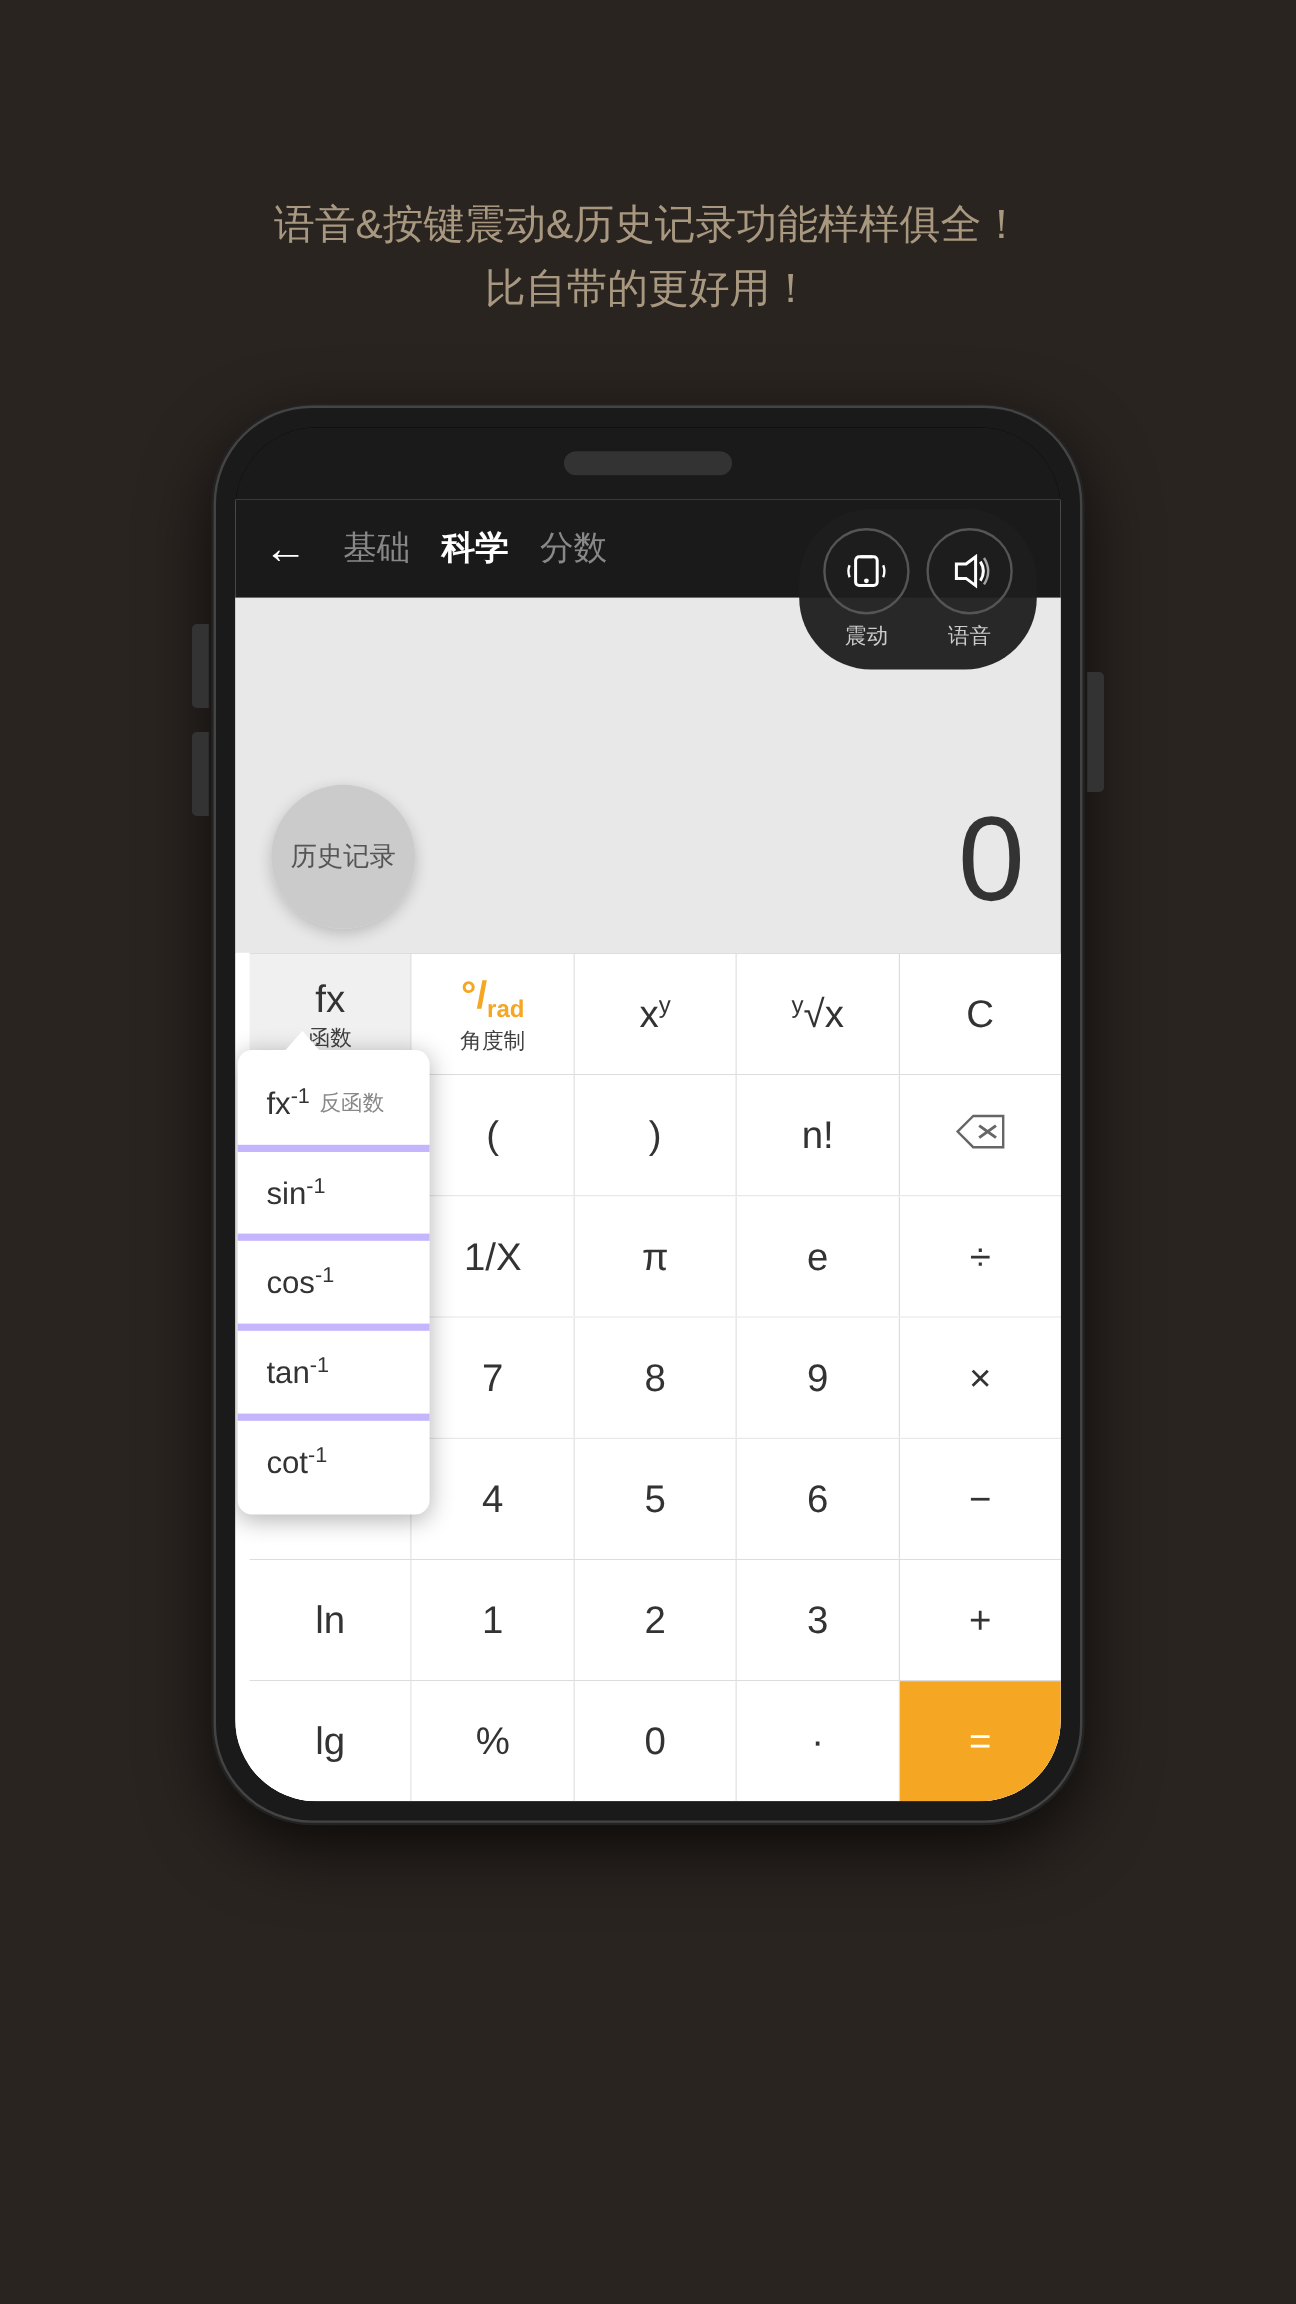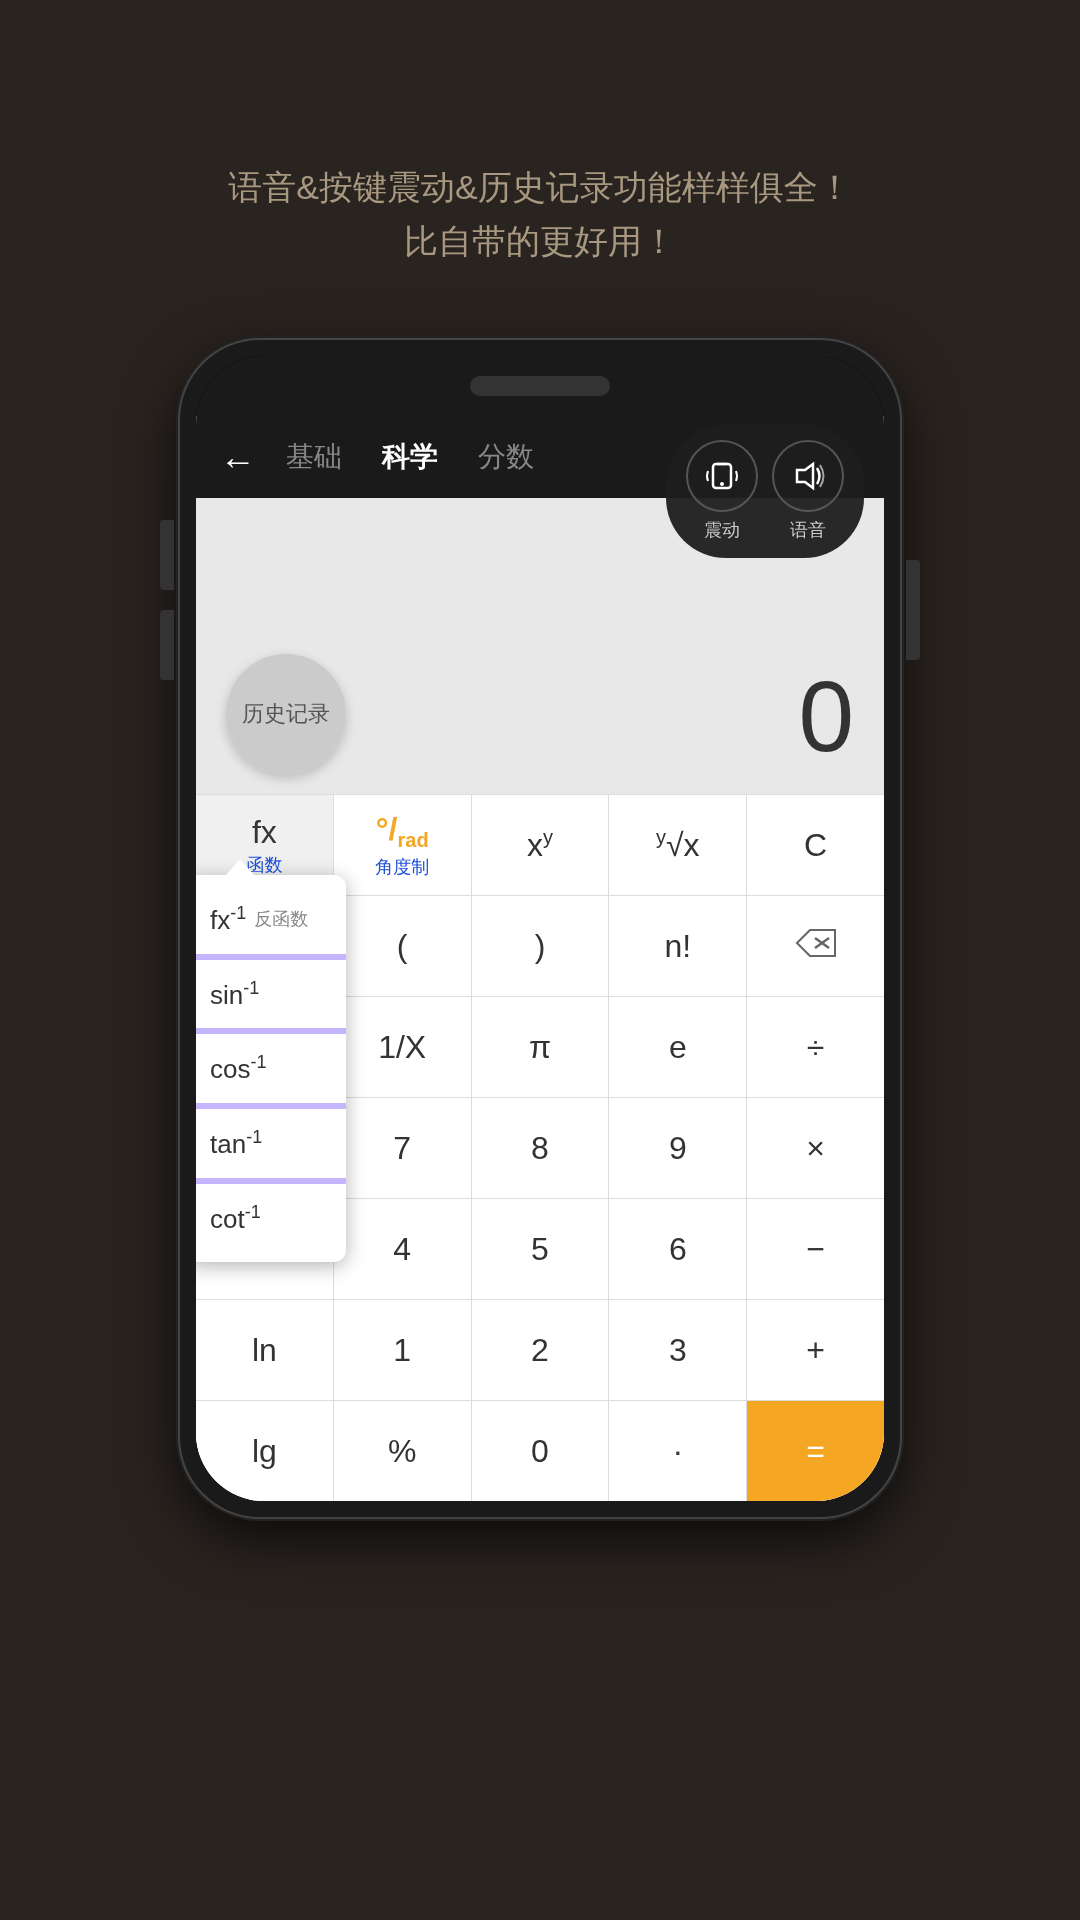--- a/index.html
+++ b/index.html
@@ -103,21 +103,21 @@
 
     .nav-back {
       color: #fff;
       font-size: 36px;
       cursor: pointer;
       margin-right: 30px;
     }
 
     .nav-tabs {
       display: flex;
-      gap: 40px;
+      gap: 26px;
     }
 
     .nav-tab {
       color: #888;
       font-size: 28px;
       cursor: pointer;
     }
 
     .nav-tab.active {
       color: #fff;
@@ -225,21 +225,21 @@
       border-right: none;
     }
 
     .key-main {
       font-size: 32px;
       color: #333;
     }
 
     .key-sub {
       font-size: 18px;
-      color: #1d4ed8;
+      color: #404040;
       margin-top: 2px;
     }
 
     .key-orange {
       background: #f5a623;
     }
 
     .key-orange .key-main {
       color: #fff;
     }
@@ -363,21 +363,21 @@
             </div>
           </div>
 
           <div class="display-area">
             <div class="history-btn">
               <span>历史记录</span>
             </div>
             <div class="display-zero">0</div>
           </div>
 
-          <div class="keypad" style="position:relative;">
+          <div class="keypad" style="position:relative;padding-left:12px;">
 
             <div class="key-row">
               <div class="key key-fx-active" style="position:relative;">
                 <span class="key-main">fx</span>
                 <span class="key-sub">函数</span>
 
                 <div class="popup-menu">
                   <div class="popup-tail"></div>
                   <div class="popup-item">
                     <span>fx<sup>-1</sup></span>

